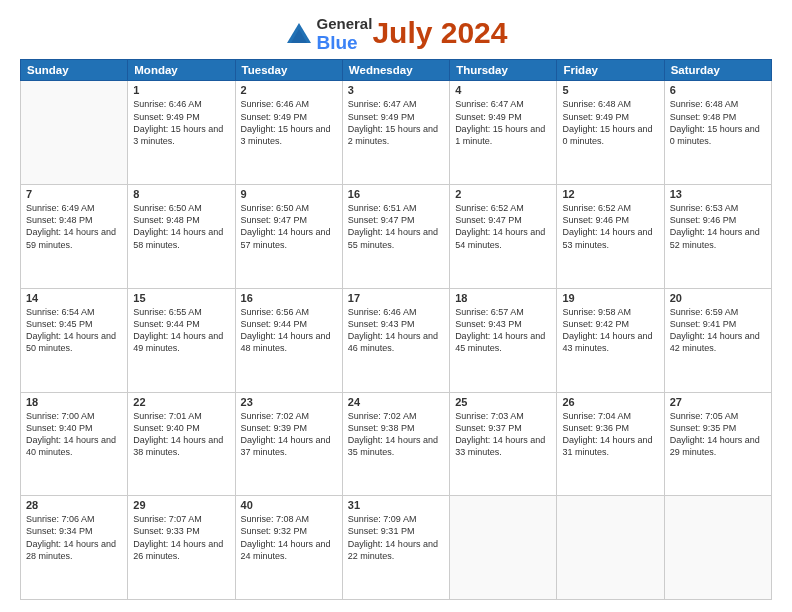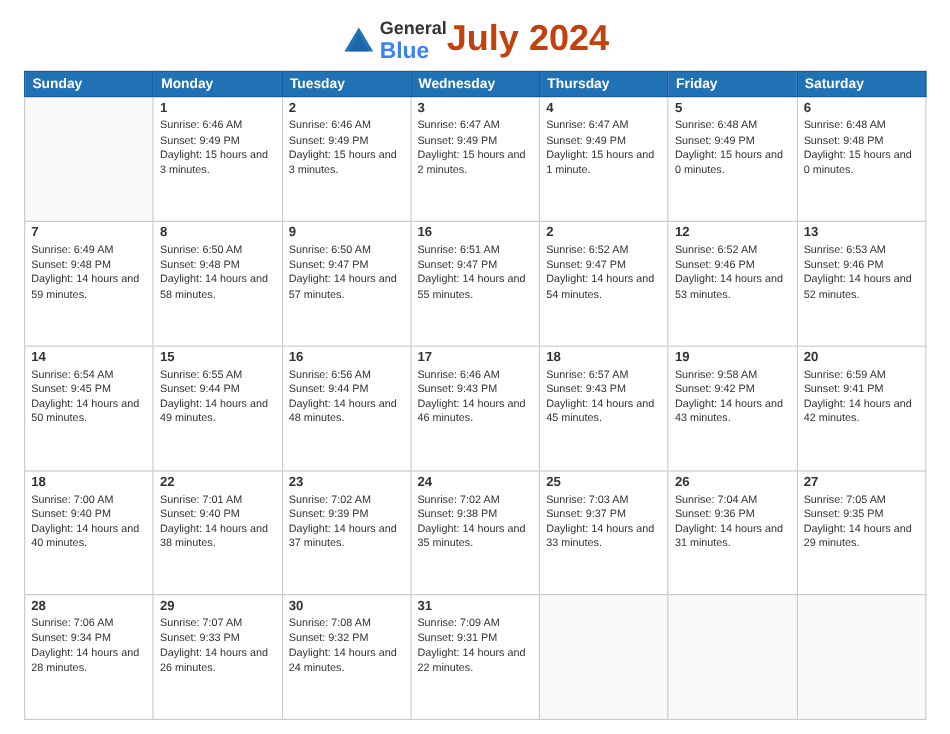--- a/index.html
+++ b/index.html
@@ -340,21 +340,21 @@
 and 28 minutes.</div>
           </td>
           <td>
             <span class="day-number">29</span>
             <div class="day-info">Sunrise: 7:07 AM
 Sunset: 9:33 PM
 Daylight: 14 hours
 and 26 minutes.</div>
           </td>
           <td>
-            <span class="day-number">30</span>
+            <span class="day-number">40</span>
             <div class="day-info">Sunrise: 7:08 AM
 Sunset: 9:32 PM
 Daylight: 14 hours
 and 24 minutes.</div>
           </td>
           <td>
             <span class="day-number">31</span>
             <div class="day-info">Sunrise: 7:09 AM
 Sunset: 9:31 PM
 Daylight: 14 hours

